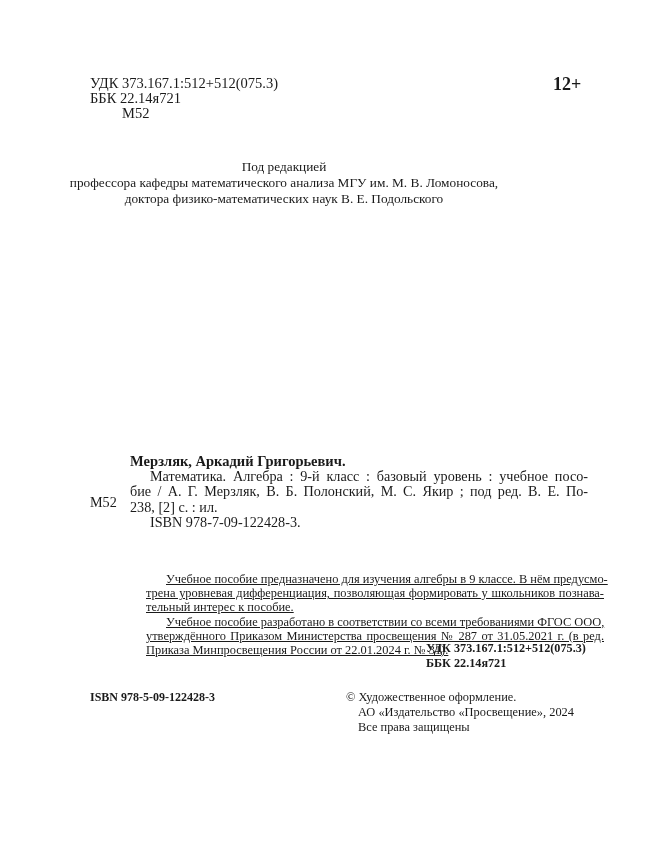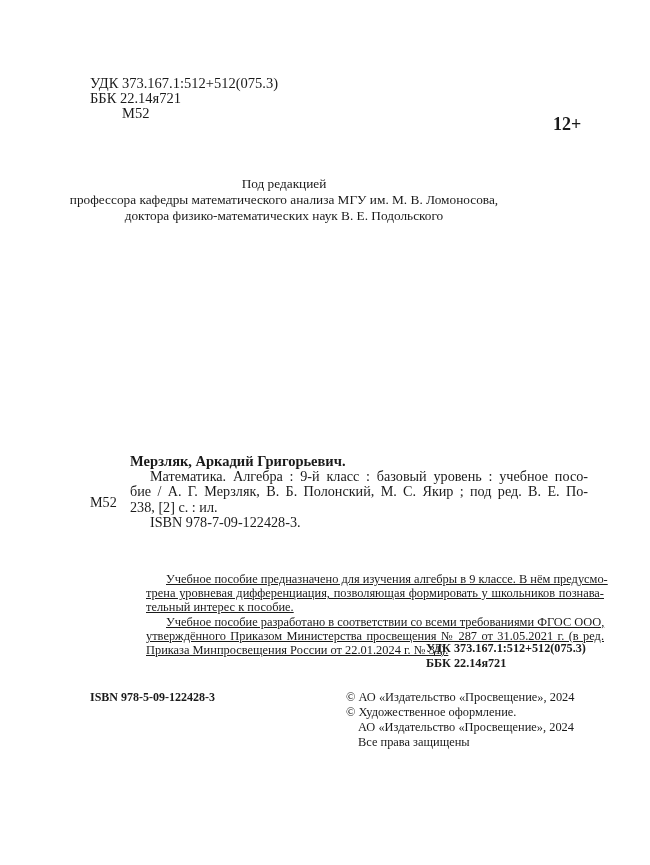--- a/index.html
+++ b/index.html
@@ -3,22 +3,22 @@
   <meta charset="utf-8">
   <style>
     html, body { margin: 0; padding: 0; }
     body {
       width: 650px; height: 865px; background: #ffffff; position: relative; overflow: hidden;
       font-family: "Liberation Serif", "DejaVu Serif", serif; color: #1a1a1a;
     }
     .abs { position: absolute; white-space: nowrap; }
     .top-codes { left: 90px; top: 76px; font-size: 14.5px; line-height: 15px; }
     .top-codes .indent { padding-left: 32px; }
-    .age { left: 553px; top: 74px; font-size: 18px; font-weight: bold; margin-top: 40px; }
-    .editors { left: 0; width: 568px; top: 176px; text-align: center; font-size: 13.3px; line-height: 16px; }
+    .age { left: 553px; top: 74px; font-size: 18px; font-weight: bold; }
+    .editors { left: 0; width: 568px; top: 159px; text-align: center; font-size: 13.3px; line-height: 16px; }
     .biblio { left: 130px; top: 454px; width: 458px; font-size: 14.2px; line-height: 15.2px; }
     .biblio .author { font-weight: bold; font-size: 14.5px; }
     .biblio .j { text-align: justify; text-align-last: justify; white-space: nowrap; }
     .biblio .ind { padding-left: 20px; }
     .biblio .last { text-align-last: left; }
     .m52 { left: 90px; top: 494px; font-size: 14.2px; }
     .annot { left: 146px; top: 572px; width: 458px; font-size: 12.4px; line-height: 14.2px; text-decoration: underline; }
     .annot .j { text-align: justify; text-align-last: justify; white-space: nowrap; }
     .annot .ind { padding-left: 20px; }
     .annot .last { text-align-last: left; }
@@ -64,17 +64,16 @@
 </div>
 
 <div class="abs codes-right">
   <div>УДК 373.167.1:512+512(075.3)</div>
   <div>ББК 22.14я721</div>
 </div>
 
 <div class="abs isbn-bottom">ISBN 978-5-09-122428-3</div>
 
 <div class="abs copyright">
-  <div>© АО «Издательство «Просвещение», 2024</div>
   <div>© Художественное оформление.</div>
   <div class="ind">АО «Издательство «Просвещение», 2024</div>
   <div class="ind">Все права защищены</div>
 </div>
 
 </body></html>

